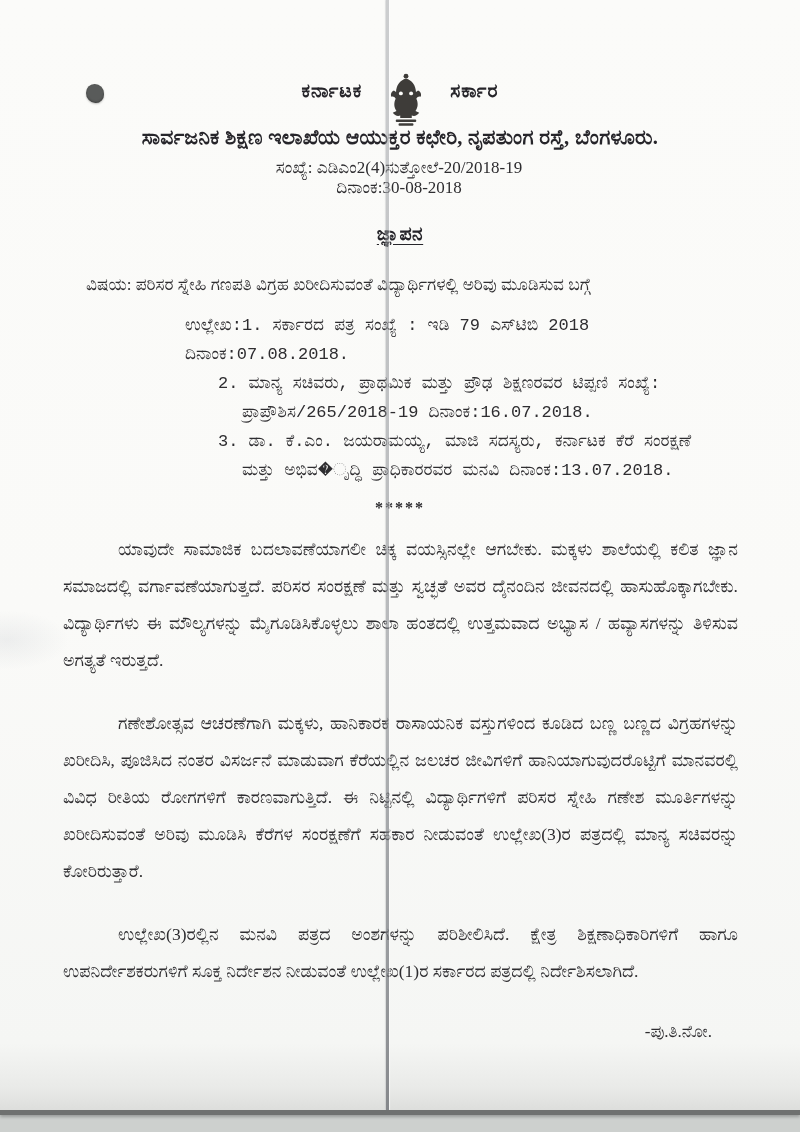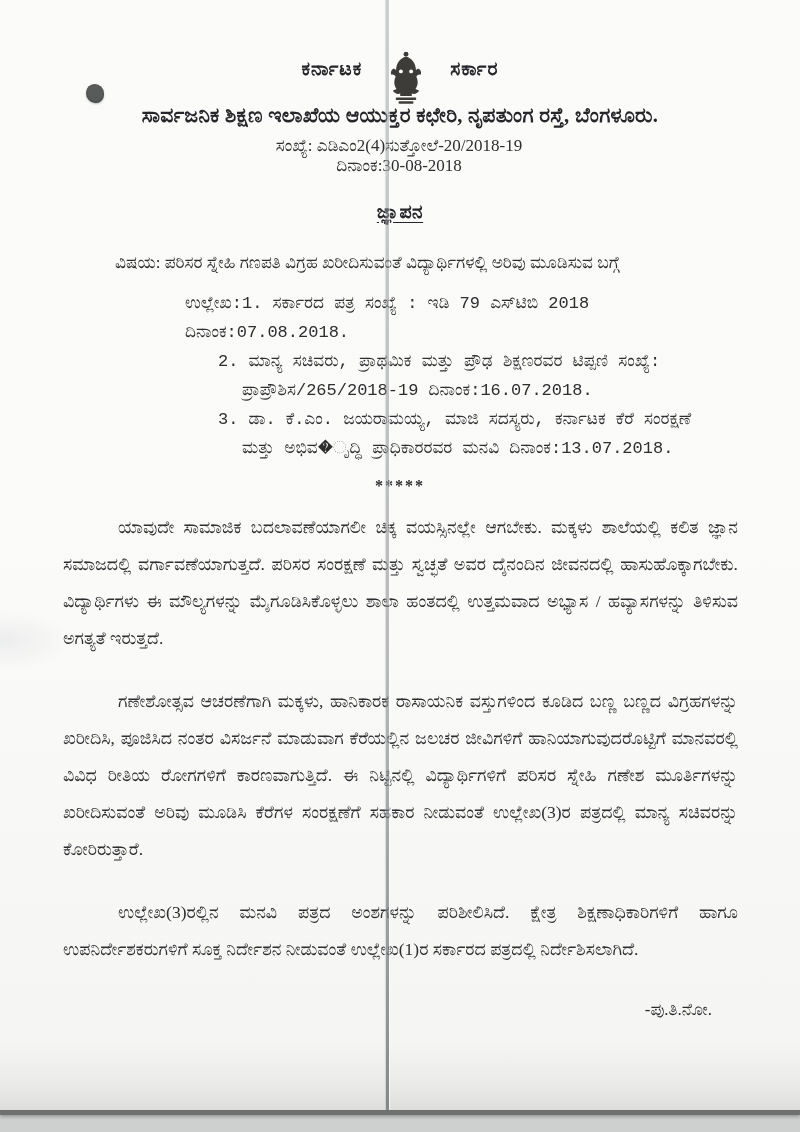--- a/index.html
+++ b/index.html
@@ -25,40 +25,40 @@
   }
   .punch-hole{
     position:absolute;left:86px;top:84px;width:18px;height:19px;
     background:#595b5a;border-radius:48% 52% 46% 54%;
     box-shadow:0 1px 2px rgba(0,0,0,.25), inset 0 -1px 2px rgba(0,0,0,.3);
   }
   .smudge{
     position:absolute;left:0;top:610px;width:70px;height:60px;
     background:radial-gradient(ellipse at 10% 50%,rgba(120,130,145,.10),rgba(120,130,145,0) 70%);
   }
-  .letterhead{padding-top:54px;text-align:center;}
+  .letterhead{padding-top:76px;text-align:center;}
   .gov-line{
     display:flex;justify-content:center;align-items:flex-start;gap:26px;
     font-size:19px;font-weight:bold;color:#26252a;letter-spacing:1px;line-height:30px;
   }
   .emblem{display:inline-block;margin-top:-4px;}
   .emblem svg{display:block;}
   .office-line{
     font-size:20.5px;font-weight:bold;color:#26252a;margin-top:0px;letter-spacing:.3px;
   }
   .meta-row{
     display:flex;justify-content:space-between;
     padding:9px 64px 0 62px;font-size:17px;flex-direction:column;
   }
   .memo-title{
     text-align:center;margin-top:25px;font-size:19px;font-weight:bold;color:#26252a;
     text-decoration:underline;text-underline-offset:4px;letter-spacing:.5px;
   }
   .subject{
-    margin:25px 80px 0 115px;max-width:480px;
+    margin:25px 80px 0 86px;max-width:480px;
     padding-left:58px;text-indent:-58px;
     font-size:17px;line-height:30px;
   }
   .references{
     margin:11px 60px 0 185px;font-size:17px;line-height:29px;max-width:530px;font-family:Liberation Mono, monospace;
   }
   .ref-cont{margin-left:33px;padding-left:24px;text-indent:-24px;max-width:480px;}
   .separator{
     margin-top:14px;text-align:center;font-size:16px;font-weight:bold;letter-spacing:2px;
   }

